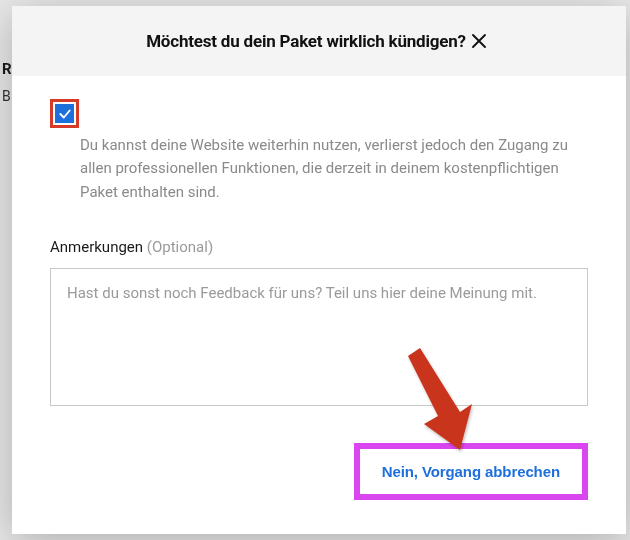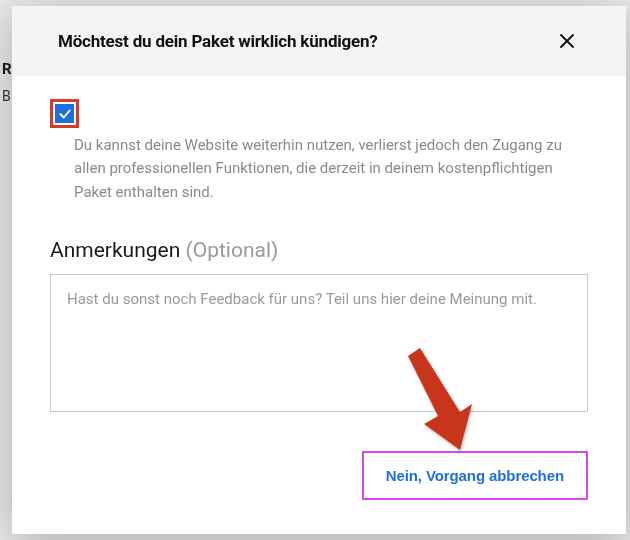--- a/index.html
+++ b/index.html
@@ -32,24 +32,24 @@
       top: 6px;
       right: 4px;
       bottom: 6px;
       background: #fff;
       box-shadow: 0 8px 40px rgba(0,0,0,0.25);
       display: flex;
       flex-direction: column;
     }
     .modal-header {
       background: #f4f4f4;
-      padding: 22px 46px;
-      display: flex;
-      align-items: center;
-      justify-content: space-between;
+      padding: 22px 28px;
+      display: flex;
+      align-items: center;
+      justify-content: center;
     }
     .modal-title {
       font-size: 17px;
       font-weight: 700;
       color: #111;
       letter-spacing: -0.2px;
     }
     .close-btn {
       background: none;
       border: none;
@@ -92,26 +92,26 @@
     .checkbox-label {
       font-size: 15px;
       color: #1a1a1a;
       line-height: 1.5;
       padding-top: 2px;
     }
     .help-text {
       font-size: 15px;
       color: #8a8a8a;
       line-height: 1.55;
-      margin-left: 24px;
+      margin-left: 30px;
       margin-top: 6px;
     }
     .field-label {
       margin-top: 34px;
-      font-size: 21px;
+      font-size: 15px;
       color: #1a1a1a;
     }
     .field-label .optional {
       color: #9a9a9a;
     }
     .textarea {
       margin-top: 12px;
       width: 100%;
       height: 138px;
       border: 1px solid #c8c8c8;
@@ -133,21 +133,21 @@
       font-size: 15px;
       font-weight: 700;
       padding: 14px 22px;
       cursor: pointer;
       border: none;
       letter-spacing: -0.1px;
     }
     .btn-secondary {
       background: #fff;
       color: #1d6fdc;
-      border: 2px solid #d946ef;
+      border: 6px solid #d946ef;
     }
     .btn-primary {
       background: #e44a4a;
       color: #fff;
     }
     .annotation-arrow {
       position: absolute;
       left: 390px;
       top: 340px;
       pointer-events: none;

